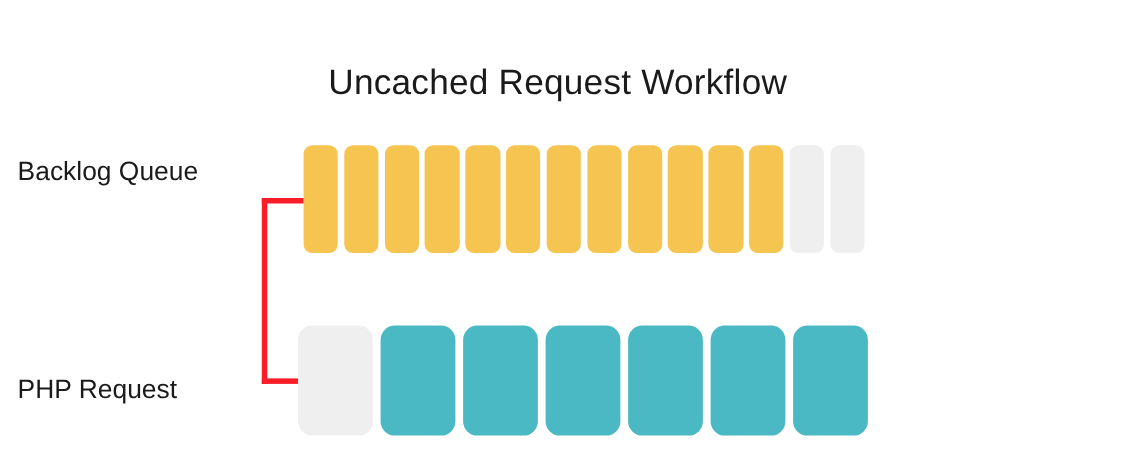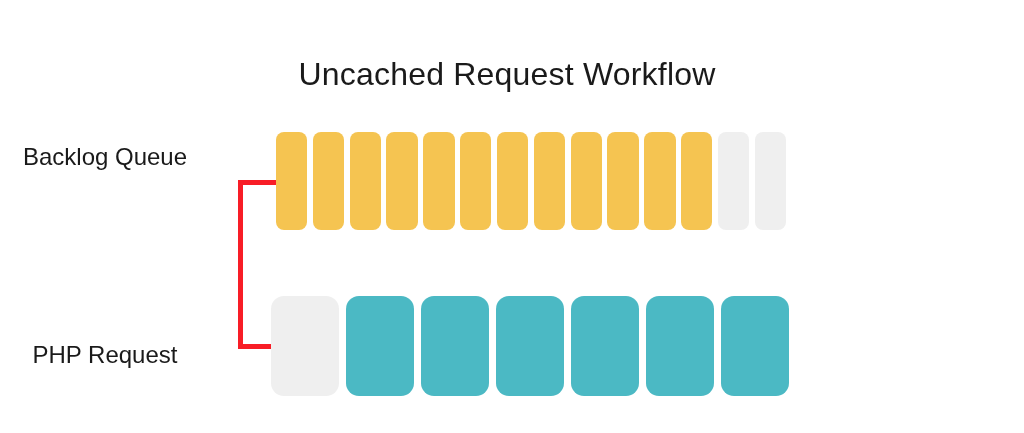--- a/index.html
+++ b/index.html
@@ -23,23 +23,23 @@
     width: 1014px;
     text-align: center;
     font-size: 32px;
     line-height: 40px;
     font-weight: 400;
     letter-spacing: 0.2px;
     color: var(--c-text, #1a1a1a);
   }
   .row-label {
     position: absolute;
-    left: 0;
+    left: 16px;
     width: 210px;
-    text-align: center;
+    text-align: left;
     font-size: 24px;
     line-height: 28px;
     font-weight: 400;
     color: var(--c-text, #1a1a1a);
     white-space: nowrap;
   }
   #backlog-label { top: 143px; }
   #workers-label { top: 341px; }
 
   .slot-row {

